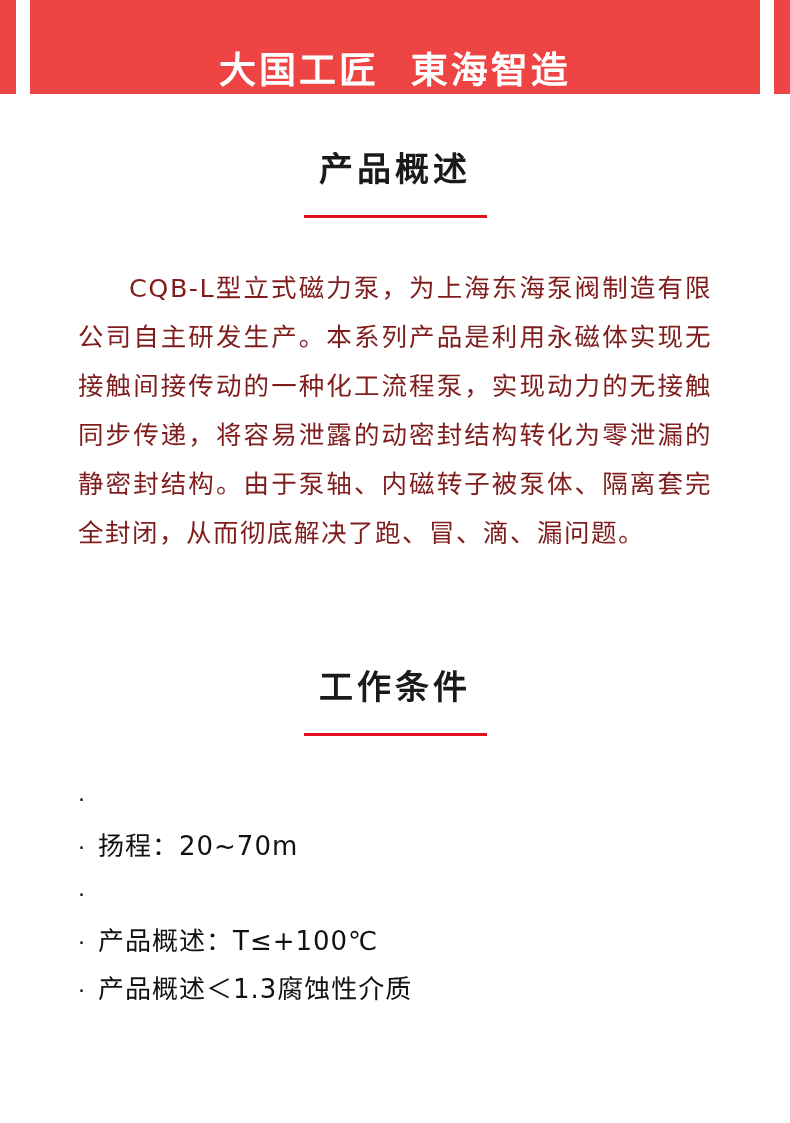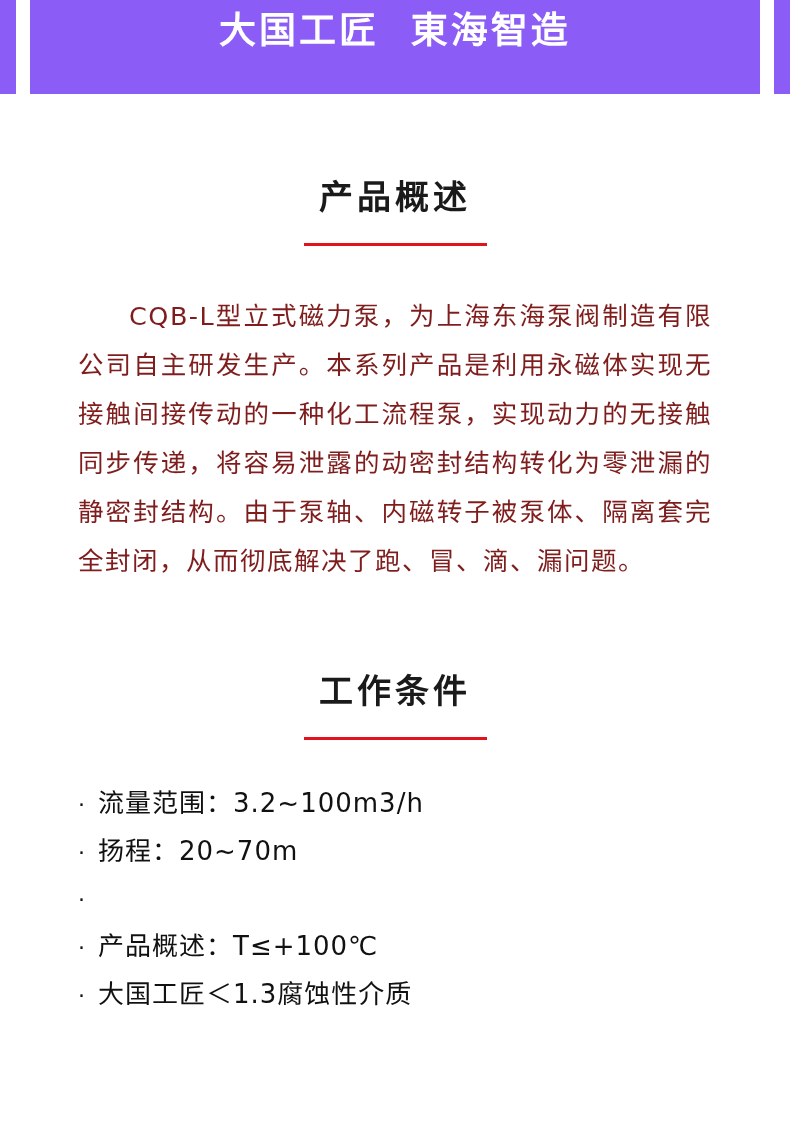--- a/index.html
+++ b/index.html
@@ -14,23 +14,23 @@
     font-family: "Liberation Sans", "DejaVu Sans", sans-serif;
     overflow: hidden;
     position: relative;
   }
 
   
   .banner {
     position: relative;
     width: 790px;
     height: 94px;
-    background: #8b5cf6;
+    background: #ef4444;
     display: flex;
-    align-items: flex-start;
+    align-items: flex-end;
     justify-content: center;
     box-sizing: border-box;
   }
   .banner-stripe-left,
   .banner-stripe-right {
     position: absolute;
     top: 0;
     width: 14px;
     height: 94px;
     background: #ffffff;
@@ -68,35 +68,35 @@
     padding-bottom: 14px;
     position: relative;
   }
   .heading-rule {
     width: 183px;
     height: 3px;
     background: #e3131e;
     margin: 0 auto;
   }
 
-  #overview-heading-wrap { margin-top: 76px; }
+  #overview-heading-wrap { margin-top: 48px; }
   #overview-rule { margin-top: 10px; }
 
   .body-paragraph {
     margin: 46px 78px 0 78px;
     font-size: 25.5px;
     line-height: 49px;
     color: #7f1d1d;
     text-align: justify;
     text-indent: 2em;
     letter-spacing: 1.5px;
     font-family: "DejaVu Sans", "Liberation Sans", sans-serif;
   }
 
-  #conditions-heading-wrap { margin-top: 78px; }
+  #conditions-heading-wrap { margin-top: 102px; }
   #conditions-rule { margin-top: 10px; }
 
   .spec-list {
     list-style: none;
     margin: 40px 0 0 0;
     padding: 0 0 0 78px;
   }
   .spec-list li {
     font-size: 26px;
     line-height: 47px;
@@ -133,32 +133,31 @@
   <p class="body-paragraph">CQB-L型立式磁力泵，为上海东海泵阀制造有限公司自主研发生产。本系列产品是利用永磁体实现无接触间接传动的一种化工流程泵，实现动力的无接触同步传递，将容易泄露的动密封结构转化为零泄漏的静密封结构。由于泵轴、内磁转子被泵体、隔离套完全封闭，从而彻底解决了跑、冒、滴、漏问题。</p>
 
   <div class="section-heading-wrap" id="conditions-heading-wrap">
     <div class="section-heading">工作条件</div>
   </div>
   <div class="heading-rule" id="conditions-rule"></div>
 
   <ul class="spec-list">
     <li>
       <span class="bullet">·</span>
-      <span>流量范围：3.2~100m3/h</span>
     </li>
     <li>
       <span class="bullet">·</span>
       <span>扬程：20~70m</span>
     </li>
     <li>
       <span class="bullet">·</span>
     </li>
     <li>
       <span class="bullet">·</span>
       <span>产品概述：T≤+100℃</span>
     </li>
     <li>
       <span class="bullet">·</span>
-      <span>大国工匠＜1.3腐蚀性介质</span>
+      <span>产品概述＜1.3腐蚀性介质</span>
     </li>
   </ul>
 
 </div>
 
 </body></html>

